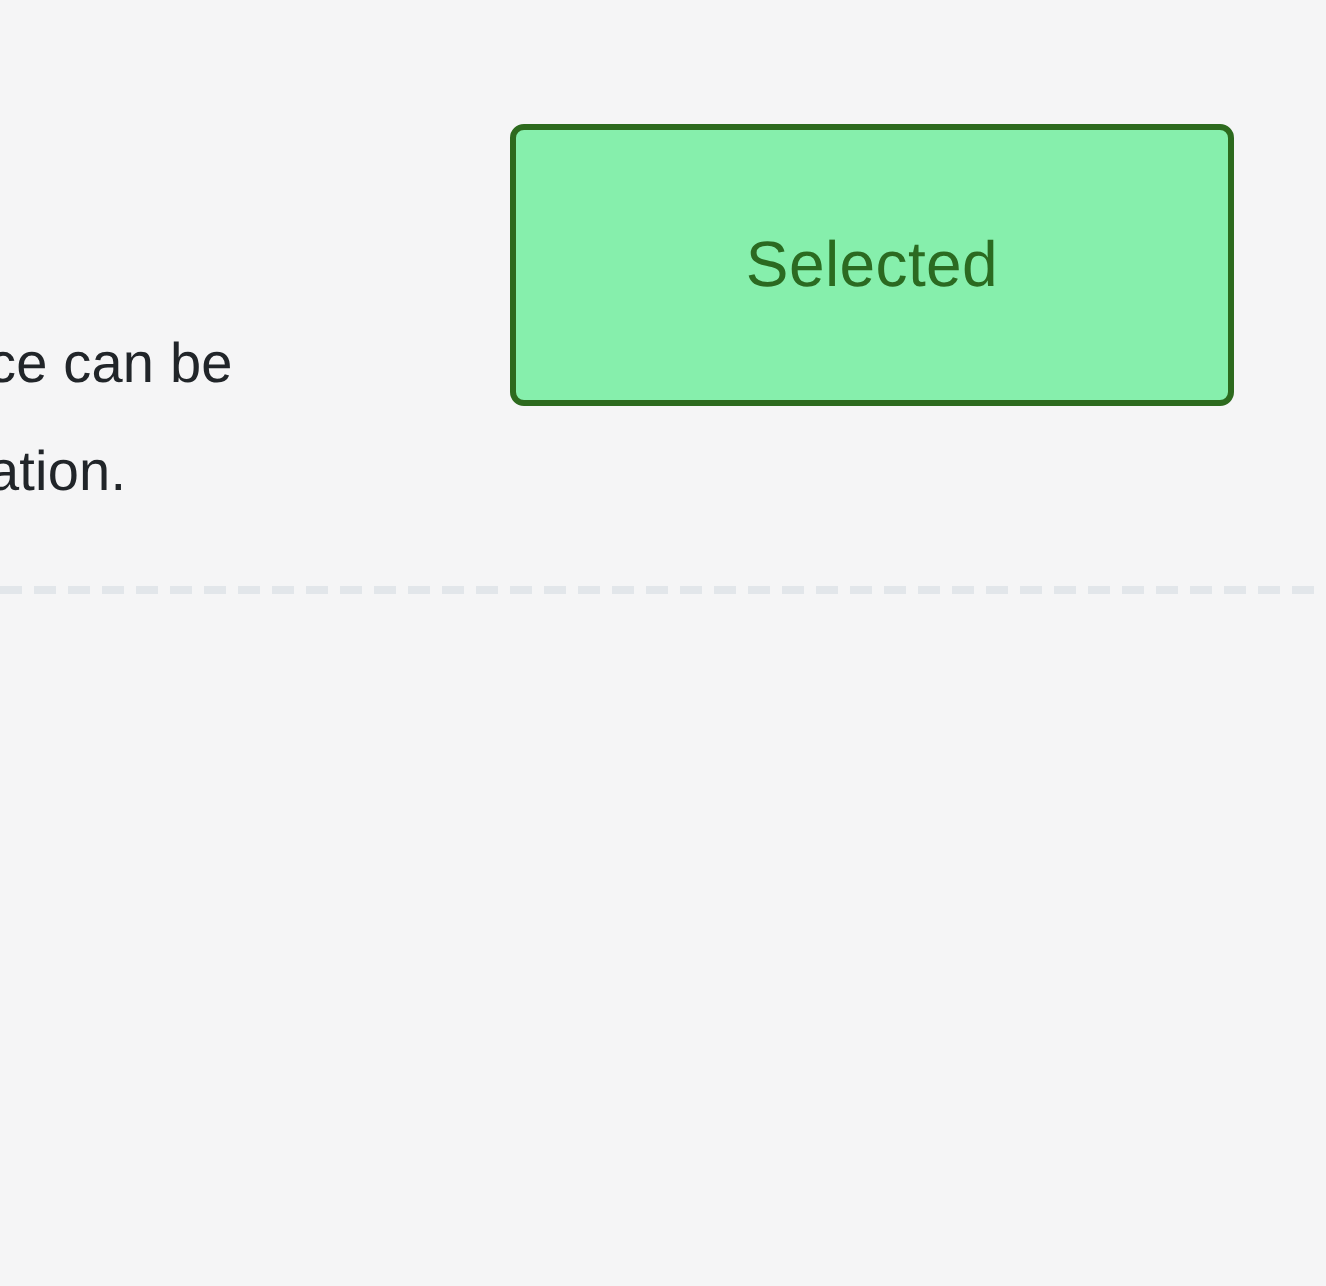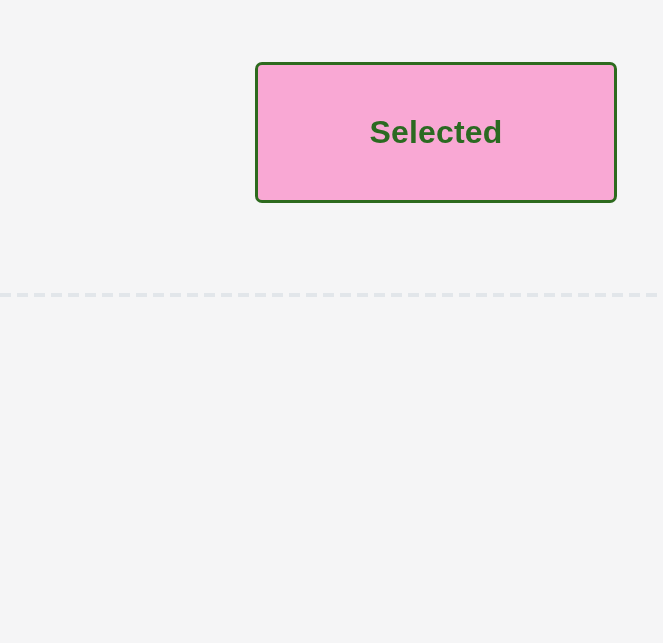--- a/index.html
+++ b/index.html
@@ -59,25 +59,25 @@
     border-radius: 7px;
     cursor: pointer;
     user-select: none;
     text-align: center;
   }
   .btn-selected {
     left: 255px;
     top: 62px;
     width: 362px;
     height: 141px;
-    background: #f9a8d4;
+    background: #86efac;
     border: 3px solid #2d6a1e;
     color: #2b6a21;
     font-size: 32px;
-    font-weight: bold;
+    font-weight: normal;
     letter-spacing: 0.2px;
   }
 
   
   .divider {
     position: absolute;
     left: 0;
     top: 293px;
     width: 663px;
     height: 4px;
@@ -86,20 +86,24 @@
     background-repeat: repeat-x;
   }
 </style>
 </head>
 <body>
 
 <div class="page">
 
   <div class="row row-top">
 
+    <div class="desc desc-top">
+      <span class="line">ce can be</span>
+      <span class="line">ation.</span>
+    </div>
 
     <div class="btn btn-selected">Selected</div>
   </div>
 
   <div class="divider"></div>
 
   <div class="row row-bottom">
 
     
 

